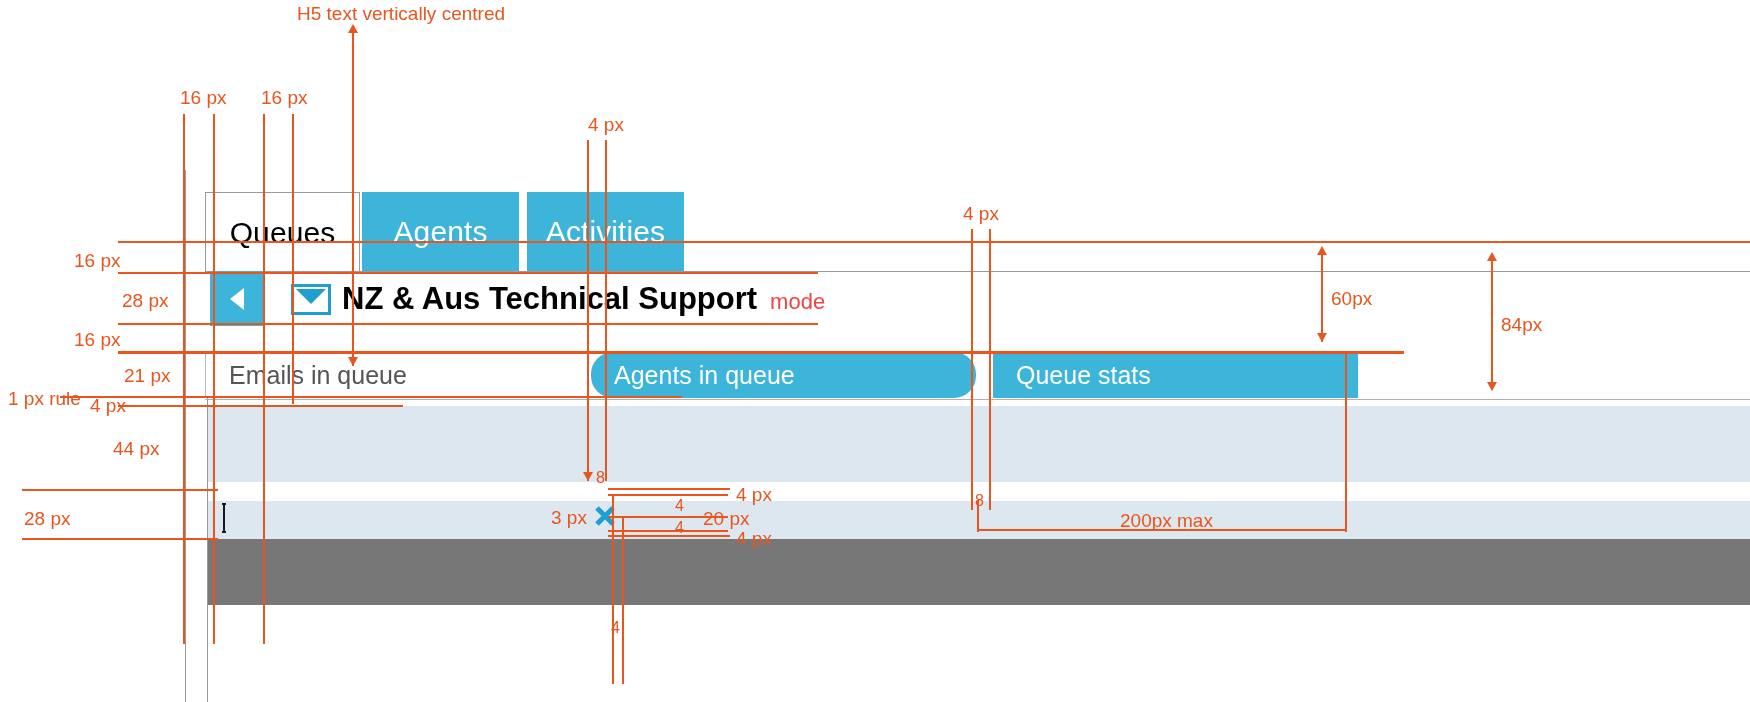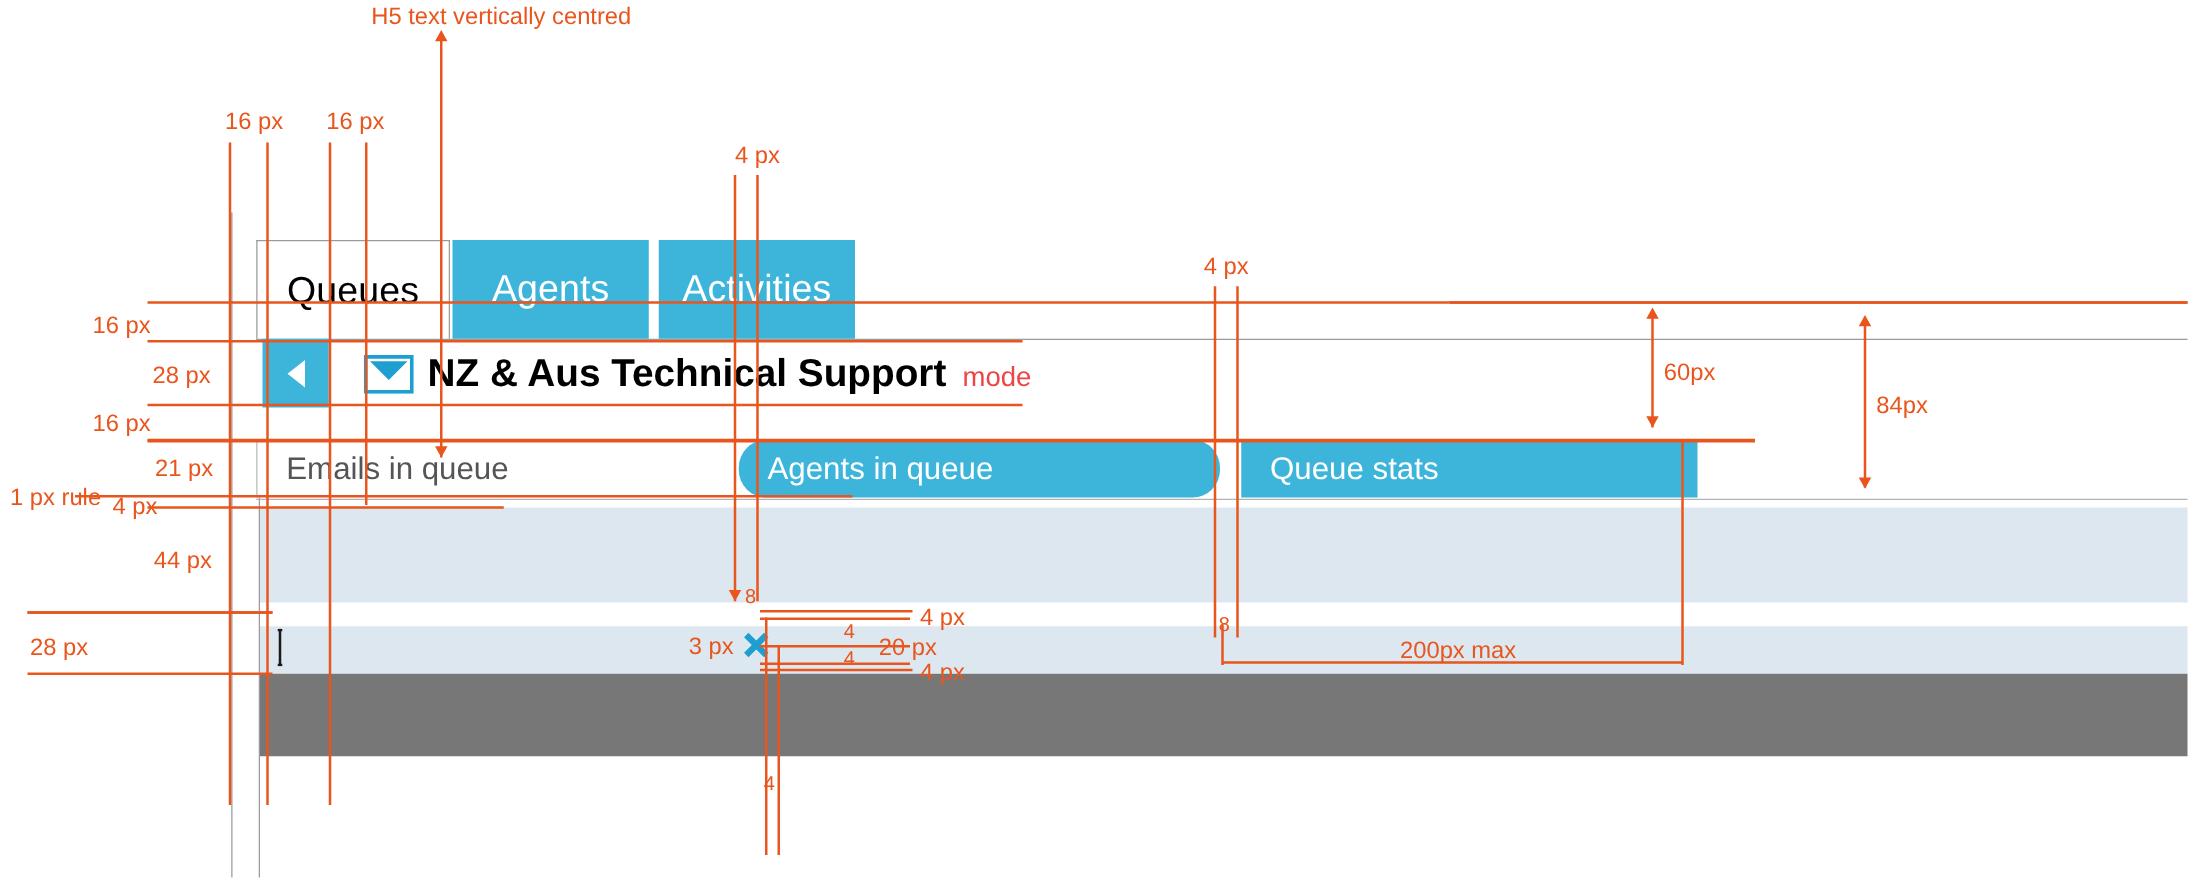--- a/index.html
+++ b/index.html
@@ -164,21 +164,21 @@
   <div class="an-h" style="left:118px;top:352px;width:1286px;"></div>
 
   <div class="an-t" style="left:124px;top:366px;">21 px</div>
 
   <div class="an-t" style="left:8px;top:389px;">1 px rule</div>
   <div class="an-h" style="left:60px;top:396px;width:622px;"></div>
 
   <div class="an-t" style="left:90px;top:396px;">4 px</div>
   <div class="an-h" style="left:118px;top:405px;width:285px;"></div>
 
-  <div class="an-t" style="left:123px;top:439px;text-align:right;">44 px</div>
+  <div class="an-t" style="left:113px;top:439px;text-align:right;">44 px</div>
 
   <div class="an-t" style="left:24px;top:509px;">28 px</div>
   <div class="an-h" style="left:22px;top:489px;width:196px;"></div>
   <div class="an-h" style="left:22px;top:538px;width:196px;"></div>
 
   <div class="an-t" style="left:551px;top:508px;">3 px</div>
 
   <div class="an-t sm" style="left:675px;top:498px;">4</div>
   <div class="an-t sm" style="left:675px;top:520px;">4</div>
   <div class="an-h" style="left:608px;top:494px;width:120px;"></div>

